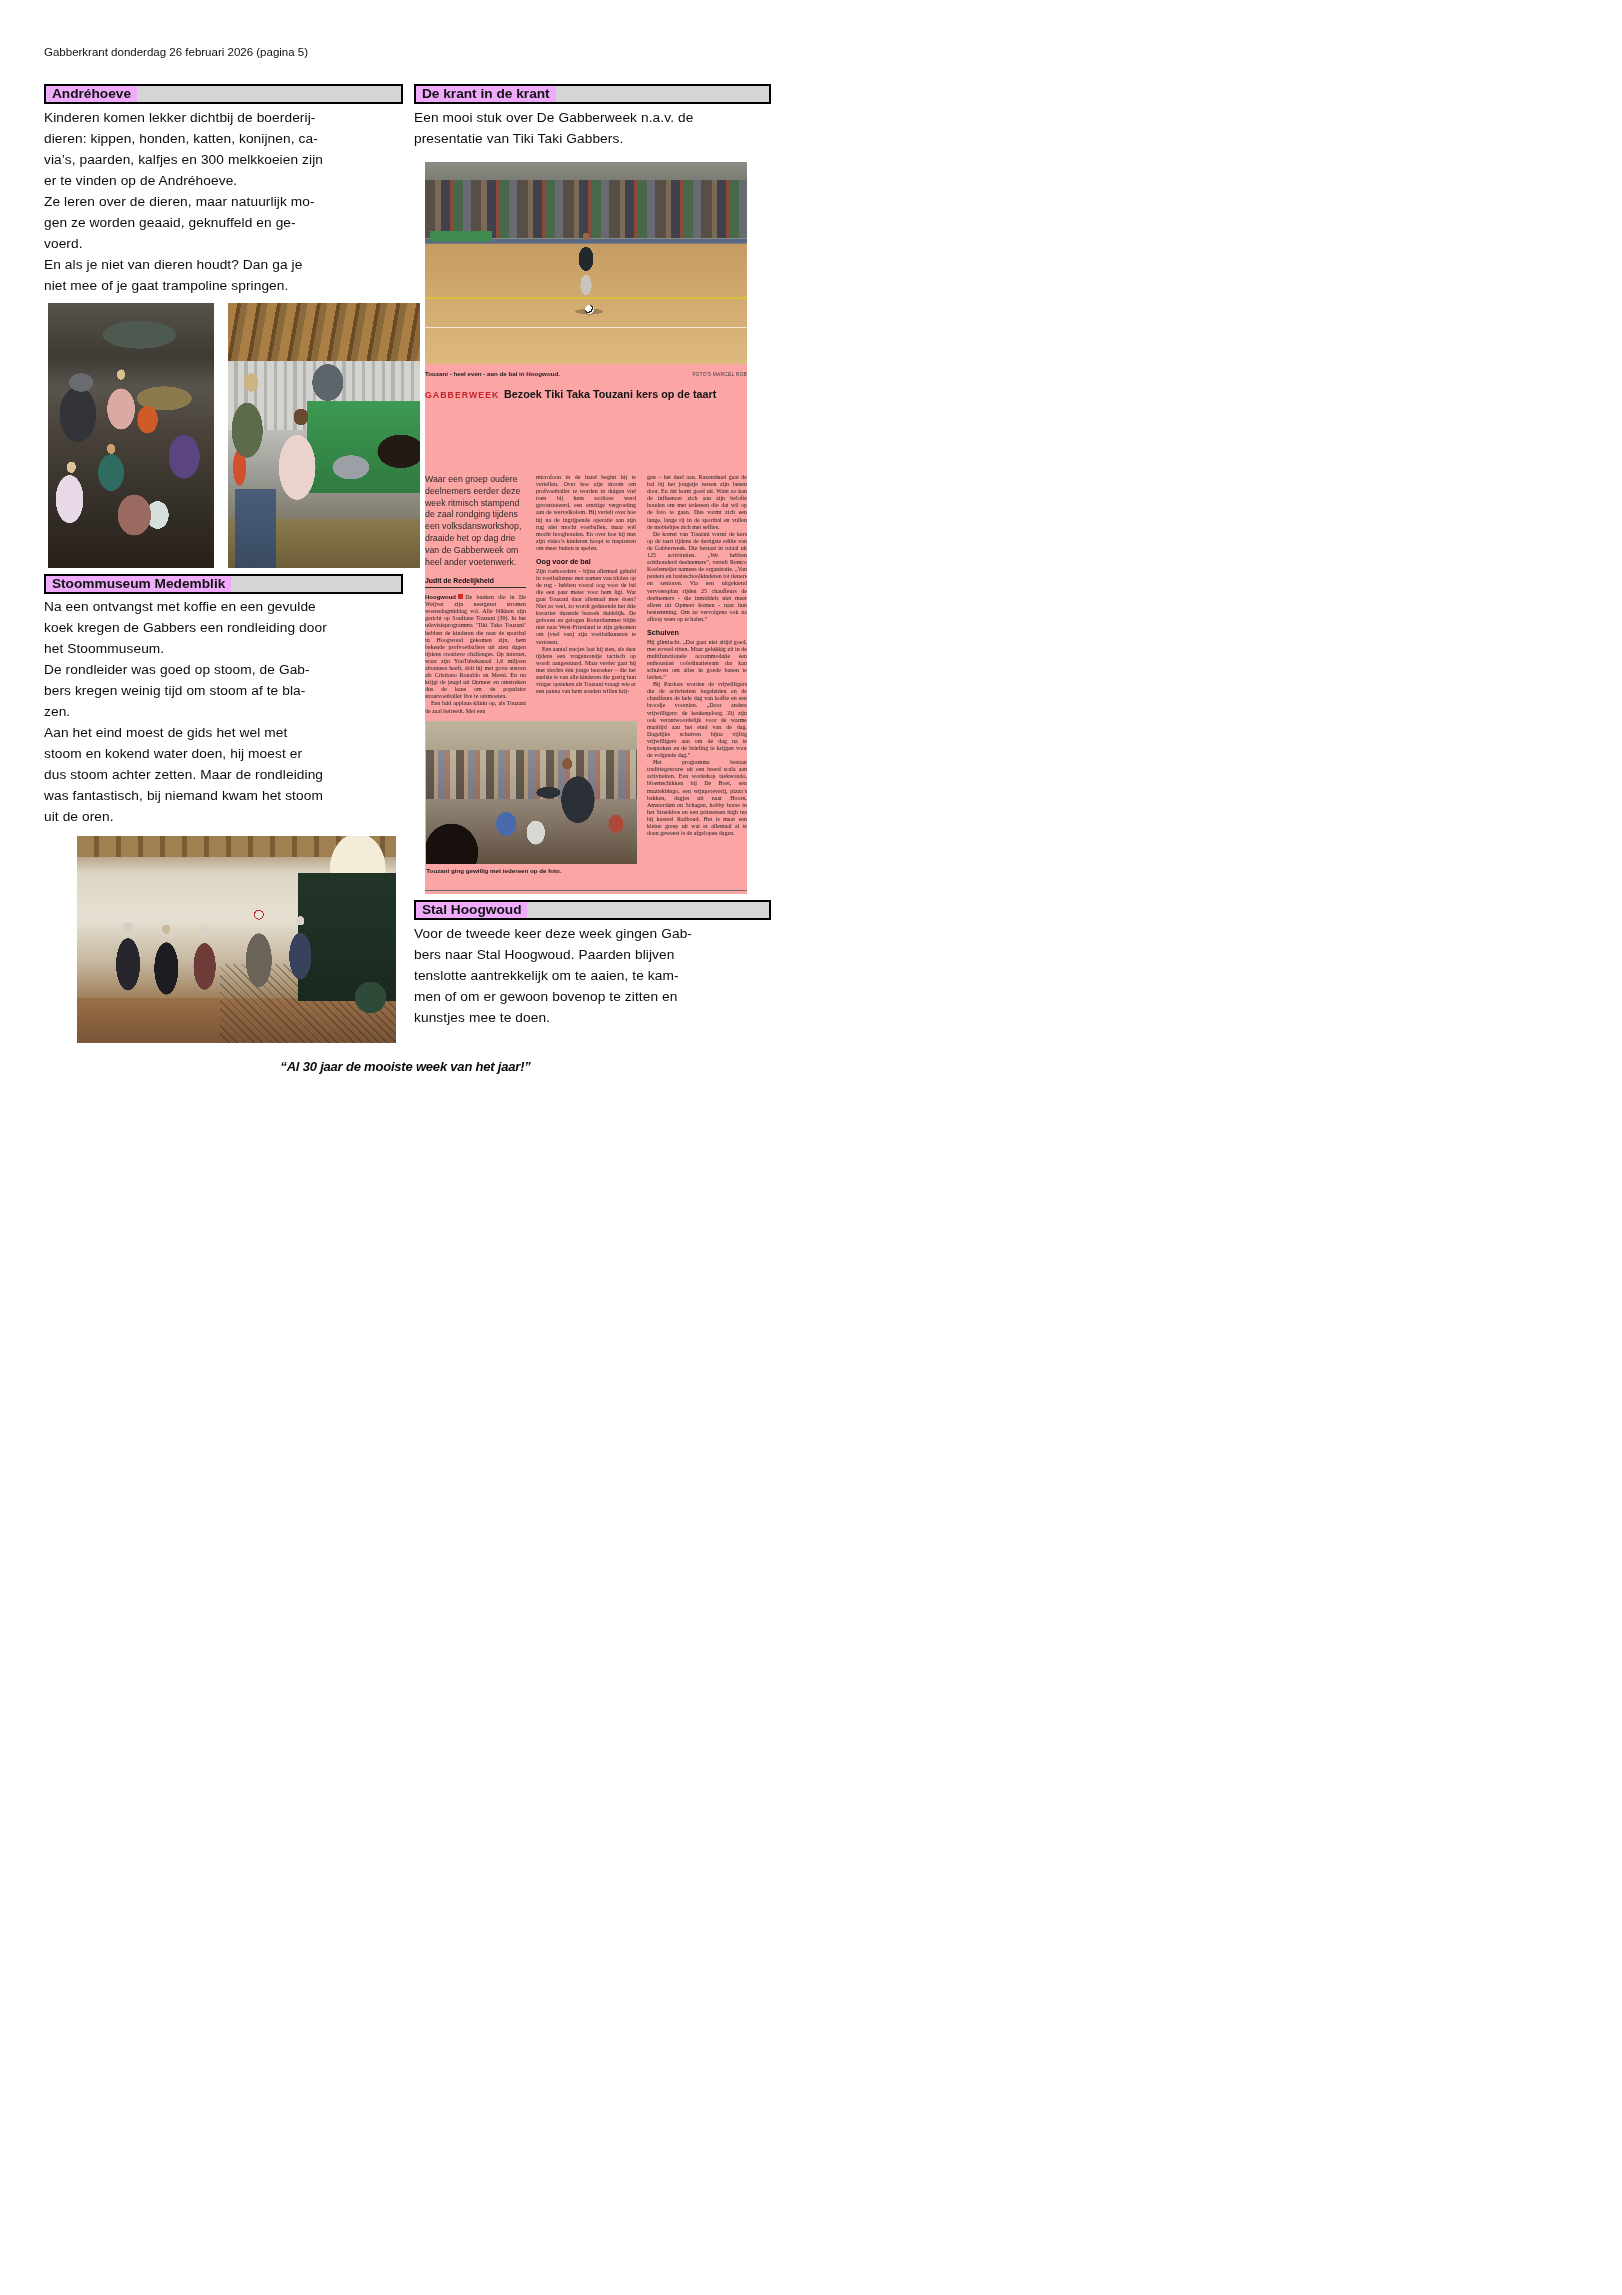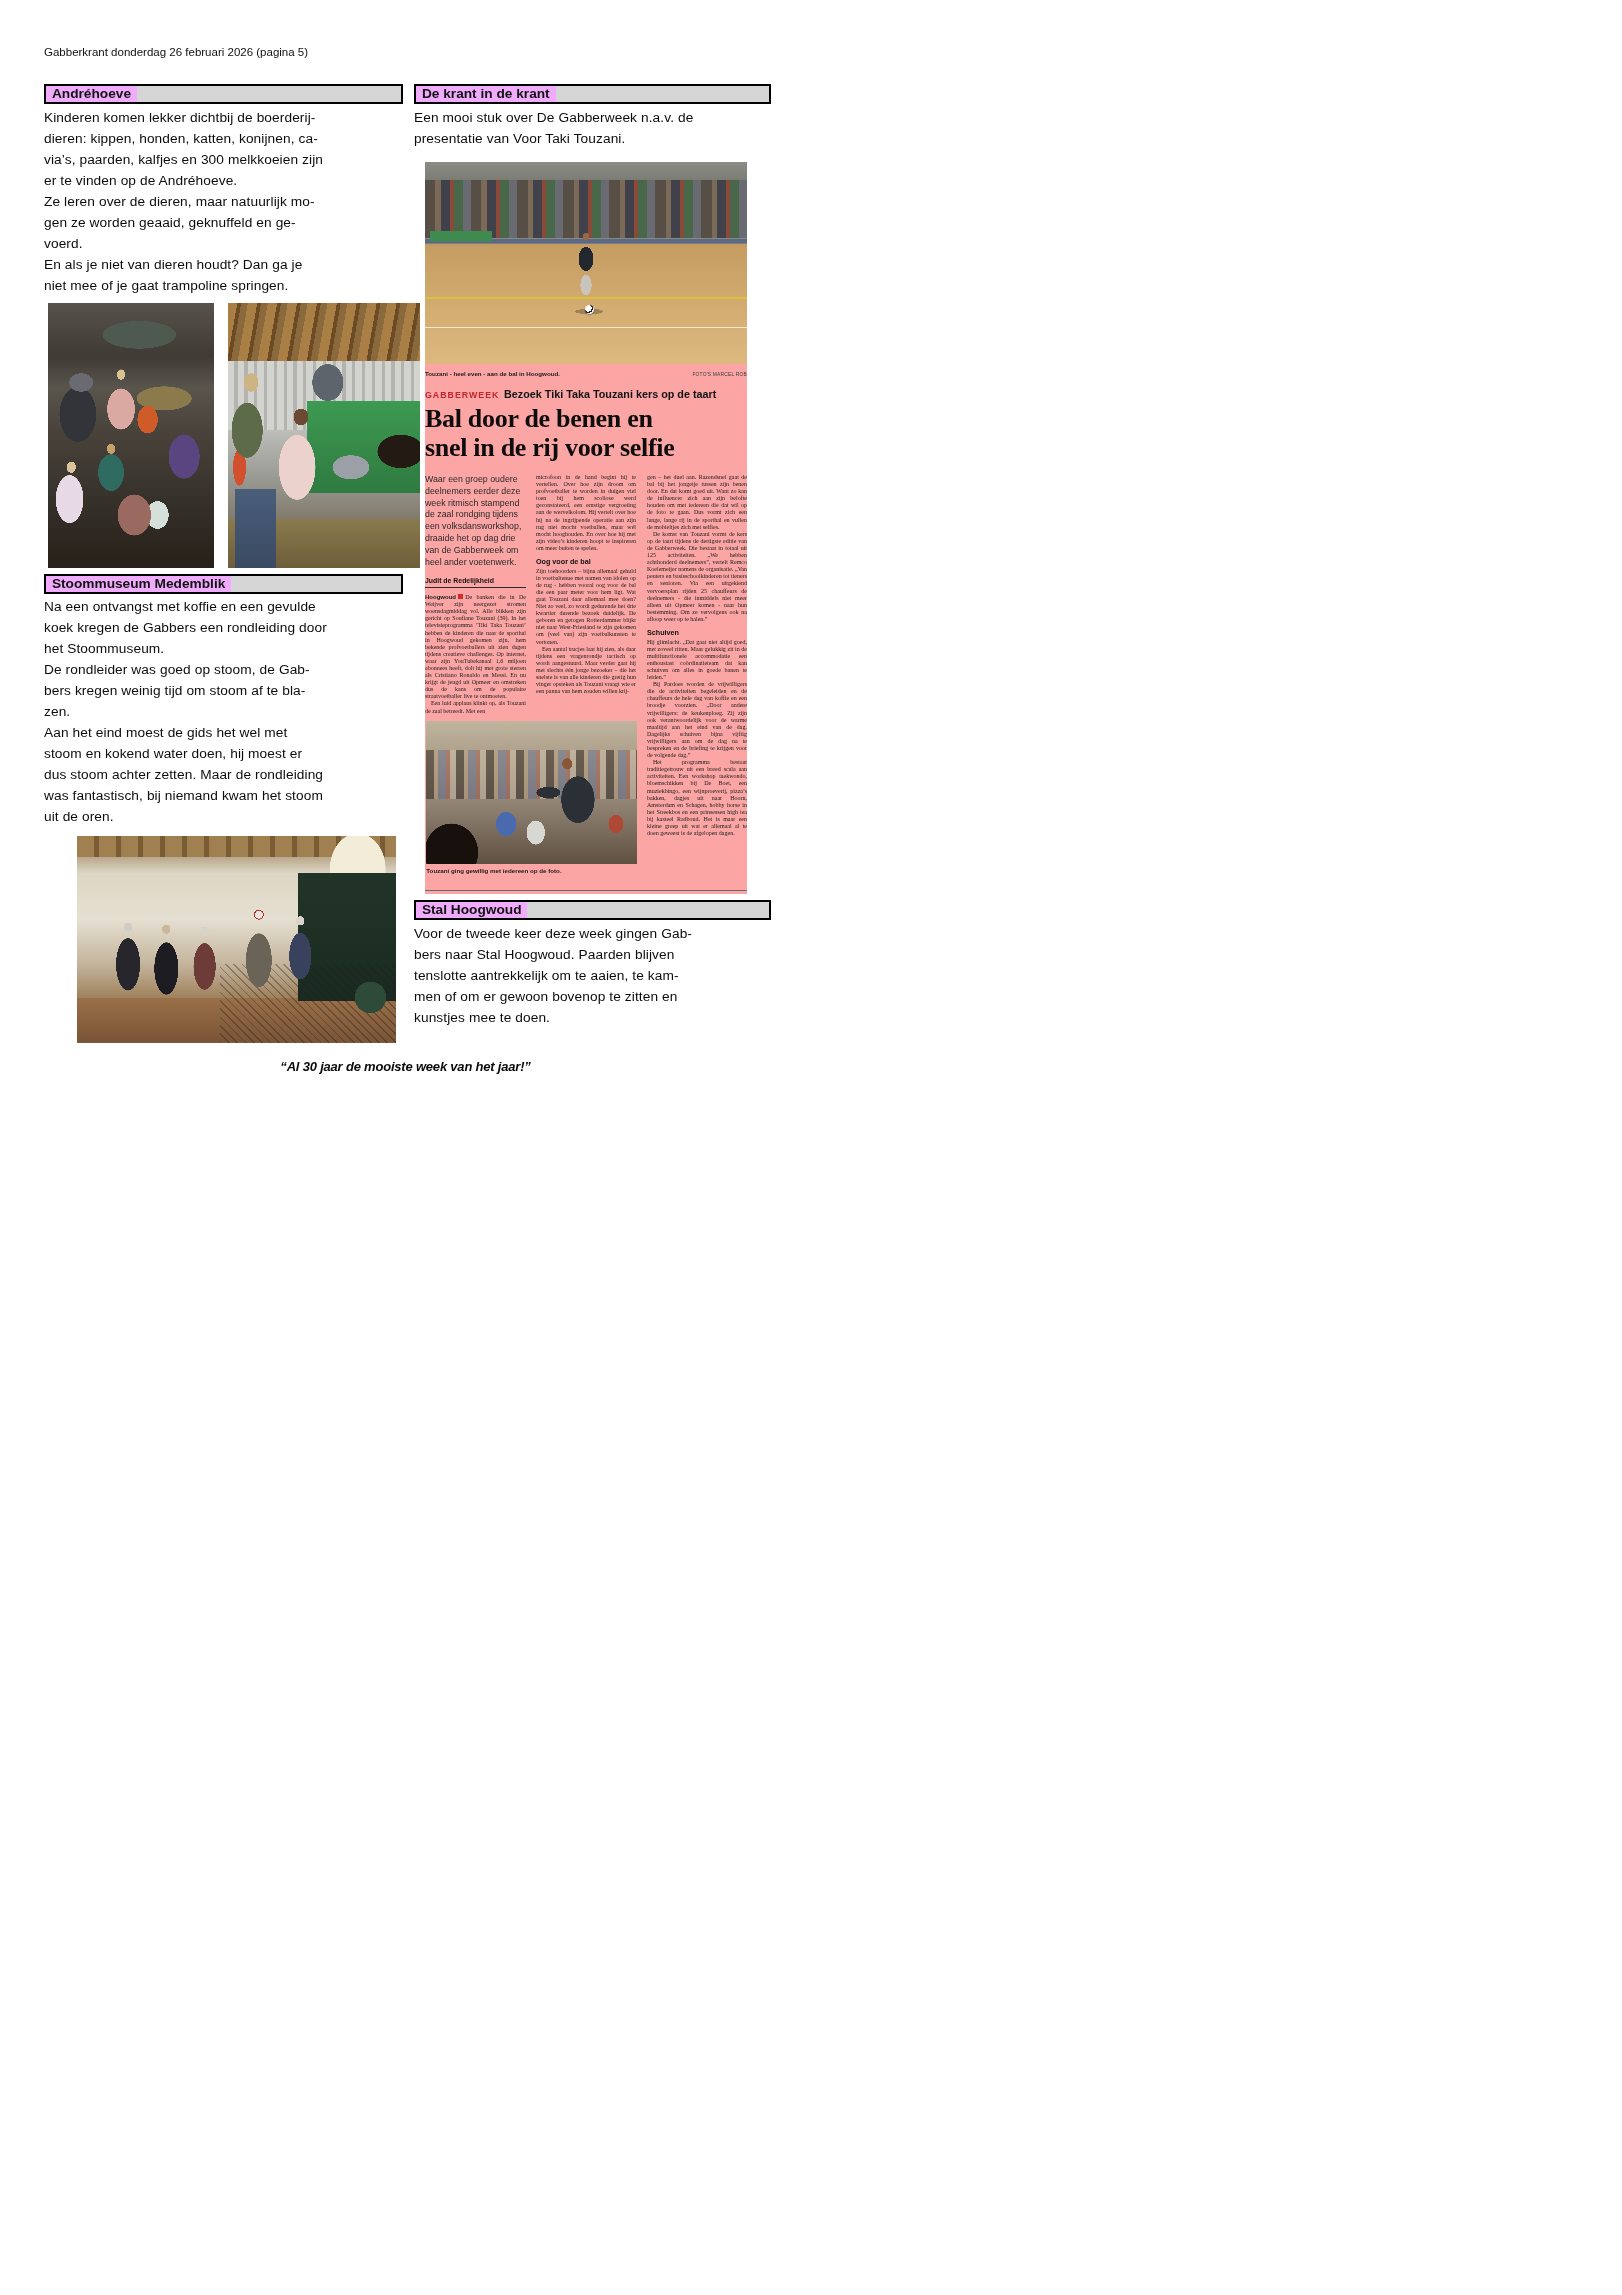--- a/index.html
+++ b/index.html
@@ -172,37 +172,33 @@
   <div>uit de oren.</div>
 </div>
 
 <div class="abs photo ph-museum" style="left:77px;top:836px;width:319px;height:207px;"></div>
 
 <div class="abs bar" style="left:414px;top:84px;width:353px;">
   <span class="t">De krant in de krant</span>
 </div>
 <div class="abs biglines" style="left:414px;top:107px;width:359px;">
   <div>Een mooi stuk over De Gabberweek n.a.v. de</div>
-  <div>presentatie van Voor Taki Touzani.</div>
+  <div>presentatie van Tiki Taki Gabbers.</div>
 </div>
 
 <div class="abs" id="clipping">
   <div class="abs photo ph-sporthal" style="left:0;top:0;width:322px;height:202px;">
     <div class="abs ball"></div>
   </div>
   <div class="abs cap-row">
     <span class="cap">Touzani - heel even - aan de bal in Hoogwoud.</span>
     <span class="credit">FOTO'S MARCEL ROB</span>
   </div>
   <div class="abs kicker">
     <span class="brand">GABBERWEEK</span><span class="kt">Bezoek Tiki Taka Touzani kers op de taart</span>
-  </div>
-  <div class="abs headline">
-    <div>Bal door de benen en</div>
-    <div>snel in de rij voor selfie</div>
   </div>
 
   <div class="abs npcol" id="npcol1">
     <div class="intro">Waar een groep oudere deelnemers eerder deze week ritmisch stampend de zaal rondging tijdens een volksdansworkshop, draaide het op dag drie van de Gabberweek om heel ander voetenwerk.</div>
     <div class="byline">Judit de Redelijkheid</div>
     <p class="np-p first"><span class="dateline">Hoogwoud</span><span class="redsq"></span><span>De banken die in De Weijver zijn neergezet stromen woensdagmiddag vol. Alle blikken zijn gericht op Soufiane Touzani (39). In het televisieprogramma ’Tiki Taka Touzani’ hebben de kinderen die naar de sporthal in Hoogwoud gekomen zijn, hem bekende profvoetballers uit zien dagen tijdens creatieve challenges. Op internet, waar zijn YouTubekanaal 1,6 miljoen abonnees heeft, dolt hij met grote sterren als Cristiano Ronaldo en Messi. En nu krijgt de jeugd uit Opmeer en omstreken dus de kans om de populaire straatvoetballer live te ontmoeten.</span></p>
     <p class="np-p ind">Een luid applaus klinkt op, als Touzani de zaal betreedt. Met een</p>
   </div>
 
   <div class="abs npcol" id="npcol2">

